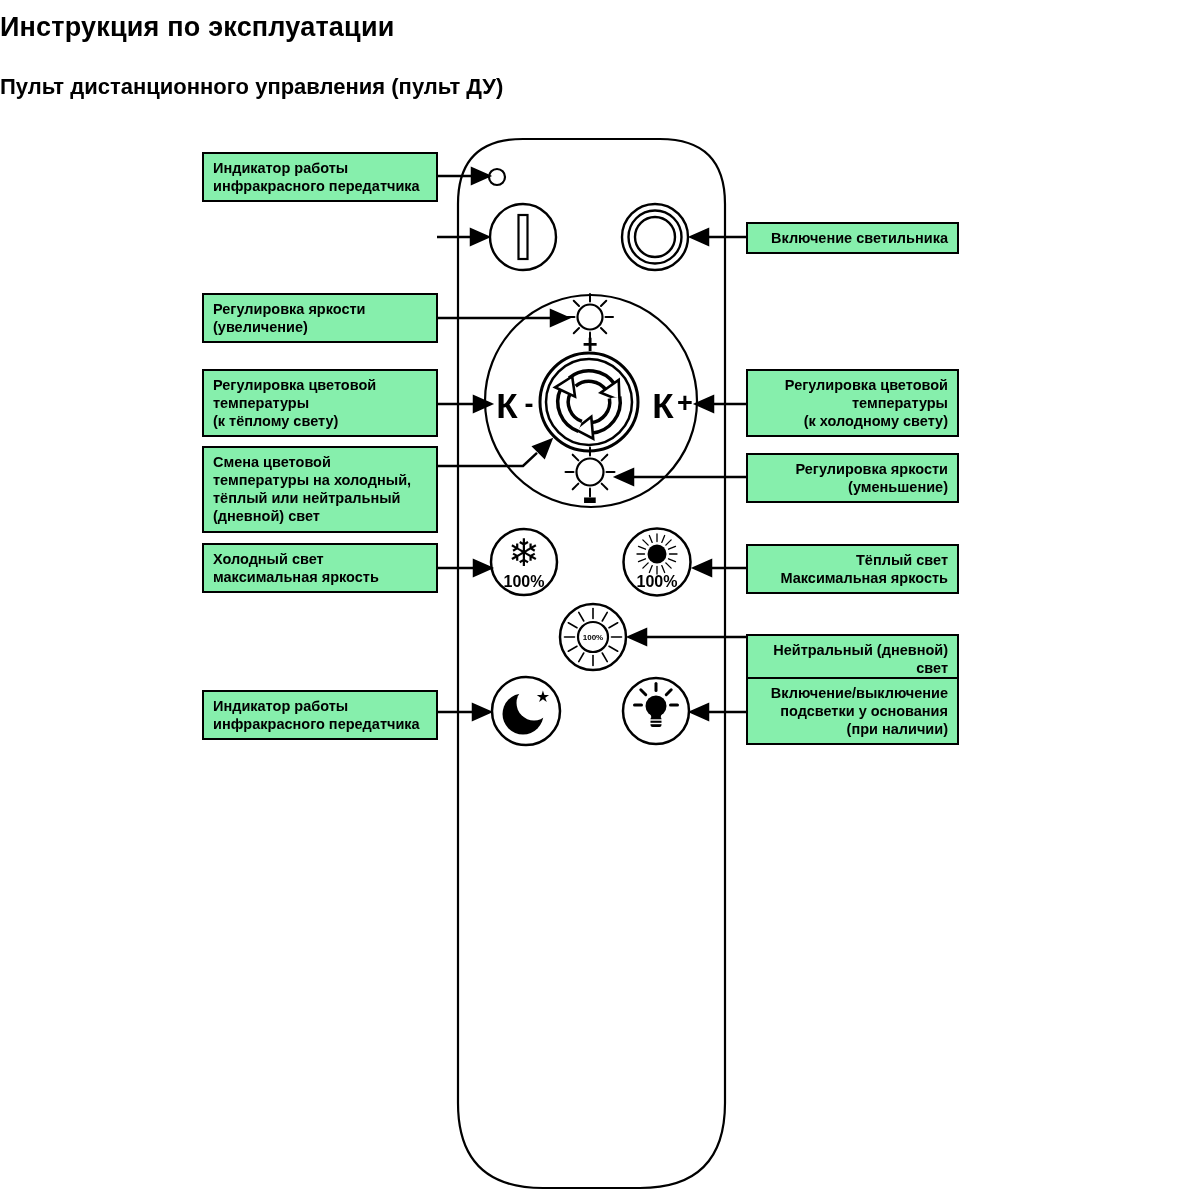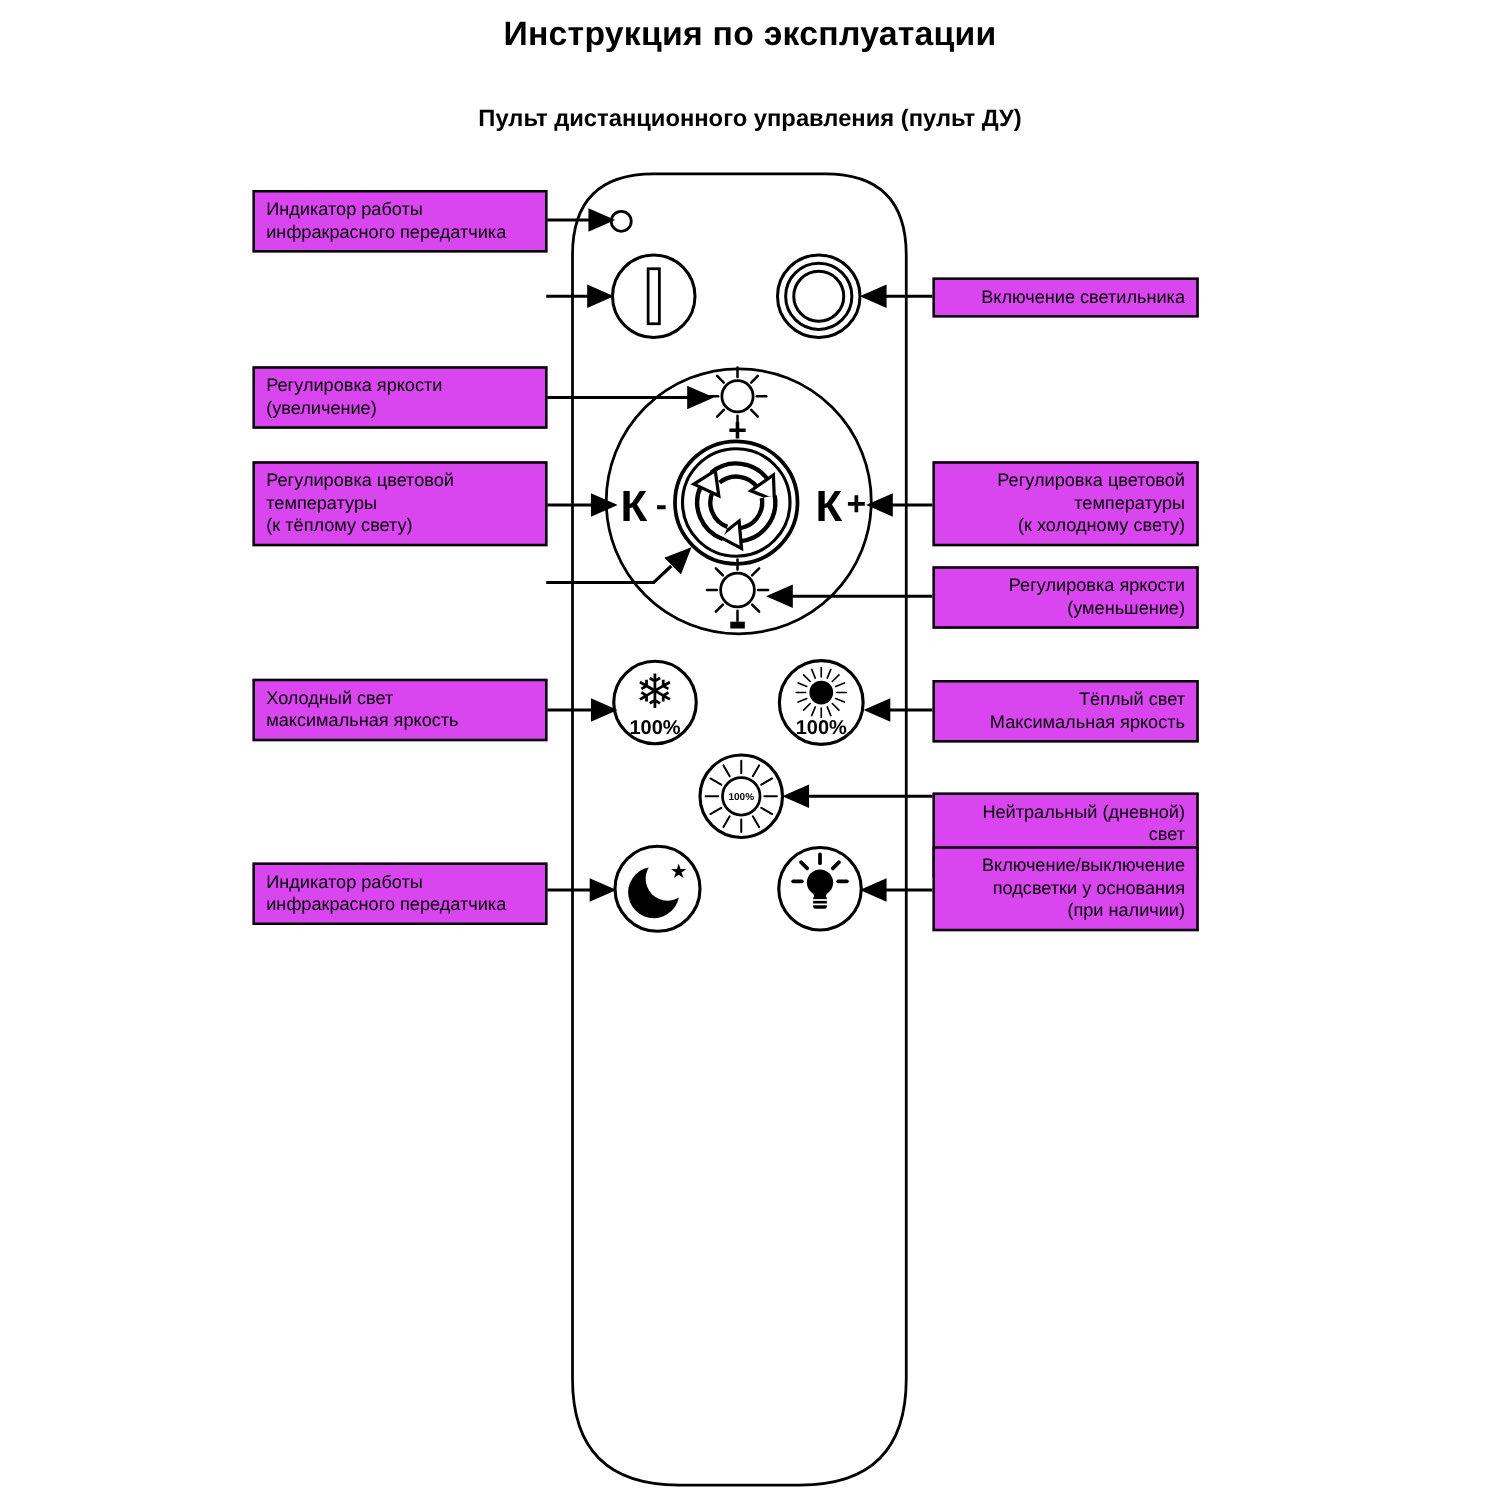--- a/index.html
+++ b/index.html
@@ -1,24 +1,24 @@
 <!DOCTYPE html>
 <html lang="ru"><head>
 <meta charset="utf-8">
 <style>
   html,body{margin:0;padding:0;background:#ffffff;}
   .canvas{position:relative;width:1200px;height:1200px;background:#fff;overflow:hidden;
           font-family:"Liberation Sans",sans-serif;color:#000;}
-  .title{position:absolute;top:12px;left:0;width:100%;text-align:center;
+  .title{position:absolute;top:12px;left:0;width:100%;
          font-size:27px;font-weight:bold;letter-spacing:.2px;}
-  .subtitle{position:absolute;top:85px;left:0;width:100%;text-align:center;
-            font-size:19px;font-weight:bold;}
+  .subtitle{position:absolute;top:74px;left:0;width:100%;
+            font-size:22px;font-weight:bold;}
   .diagram-svg{position:absolute;left:0;top:0;}
-  .lbl{position:absolute;width:236px;box-sizing:border-box;border:2px solid #000;background:#d946ef;
-       font-size:14.5px;line-height:1.25;font-weight:normal;padding:5px 9px;white-space:pre-line;}
+  .lbl{position:absolute;width:236px;box-sizing:border-box;border:2px solid #000;background:#86efac;
+       font-size:14.5px;line-height:1.25;font-weight:bold;padding:5px 9px;white-space:pre-line;}
   .lbl.right{width:213px;text-align:right;}
   svg text{font-family:"Liberation Sans",sans-serif;font-weight:bold;fill:#000;}
   svg text.glyph{font-family:"DejaVu Sans",sans-serif;font-weight:normal;}
   .stroke{stroke:#000;fill:none;}
 </style>
 </head>
 <body>
 
 <div class="canvas">
 
@@ -215,20 +215,24 @@
     </g>
   </svg>
 
   <div class="lbl" style="left:202px;top:152px">Индикатор работы
 инфракрасного передатчика</div>
   <div class="lbl" style="left:202px;top:293px">Регулировка яркости
 (увеличение)</div>
   <div class="lbl" style="left:202px;top:369px">Регулировка цветовой
 температуры
 (к тёплому свету)</div>
+  <div class="lbl" style="left:202px;top:446px">Смена цветовой
+температуры на холодный,
+тёплый или нейтральный
+(дневной) свет</div>
   <div class="lbl" style="left:202px;top:543px">Холодный свет
 максимальная яркость</div>
   <div class="lbl" style="left:202px;top:690px">Индикатор работы
 инфракрасного передатчика</div>
 
   <div class="lbl right" style="left:746px;top:222px">Включение светильника</div>
   <div class="lbl right" style="left:746px;top:369px">Регулировка цветовой
 температуры
 (к холодному свету)</div>
   <div class="lbl right" style="left:746px;top:453px">Регулировка яркости

